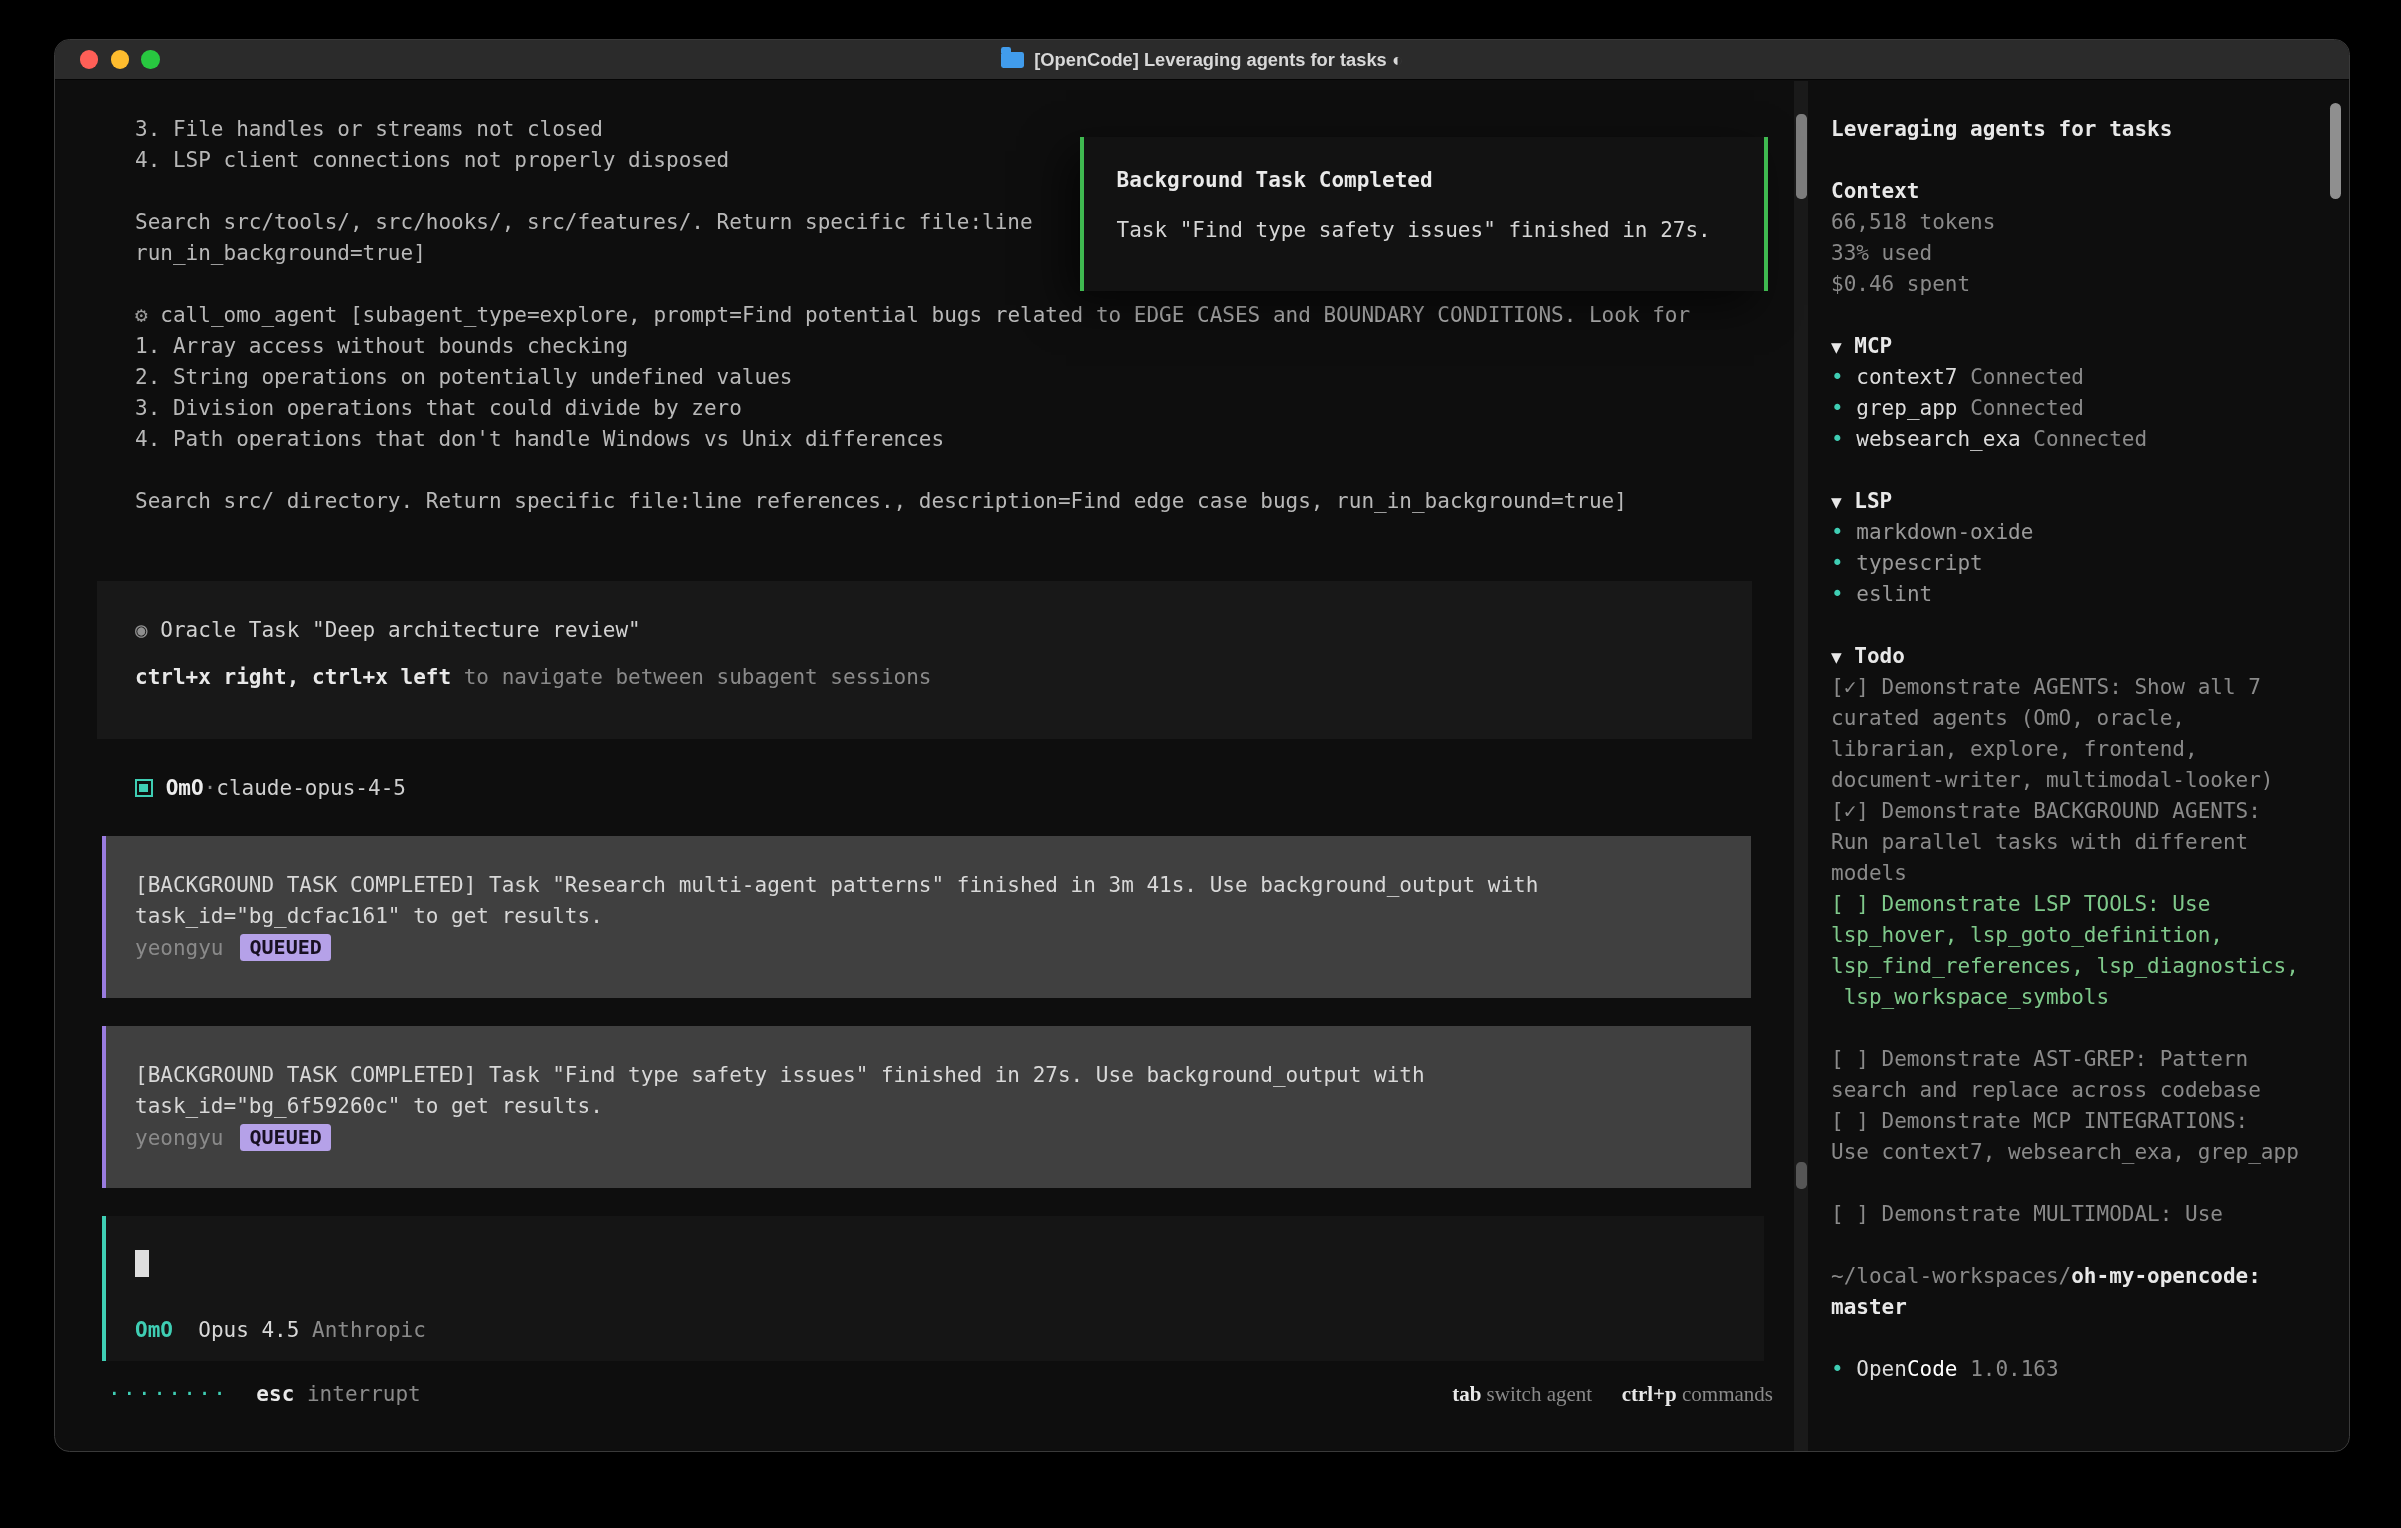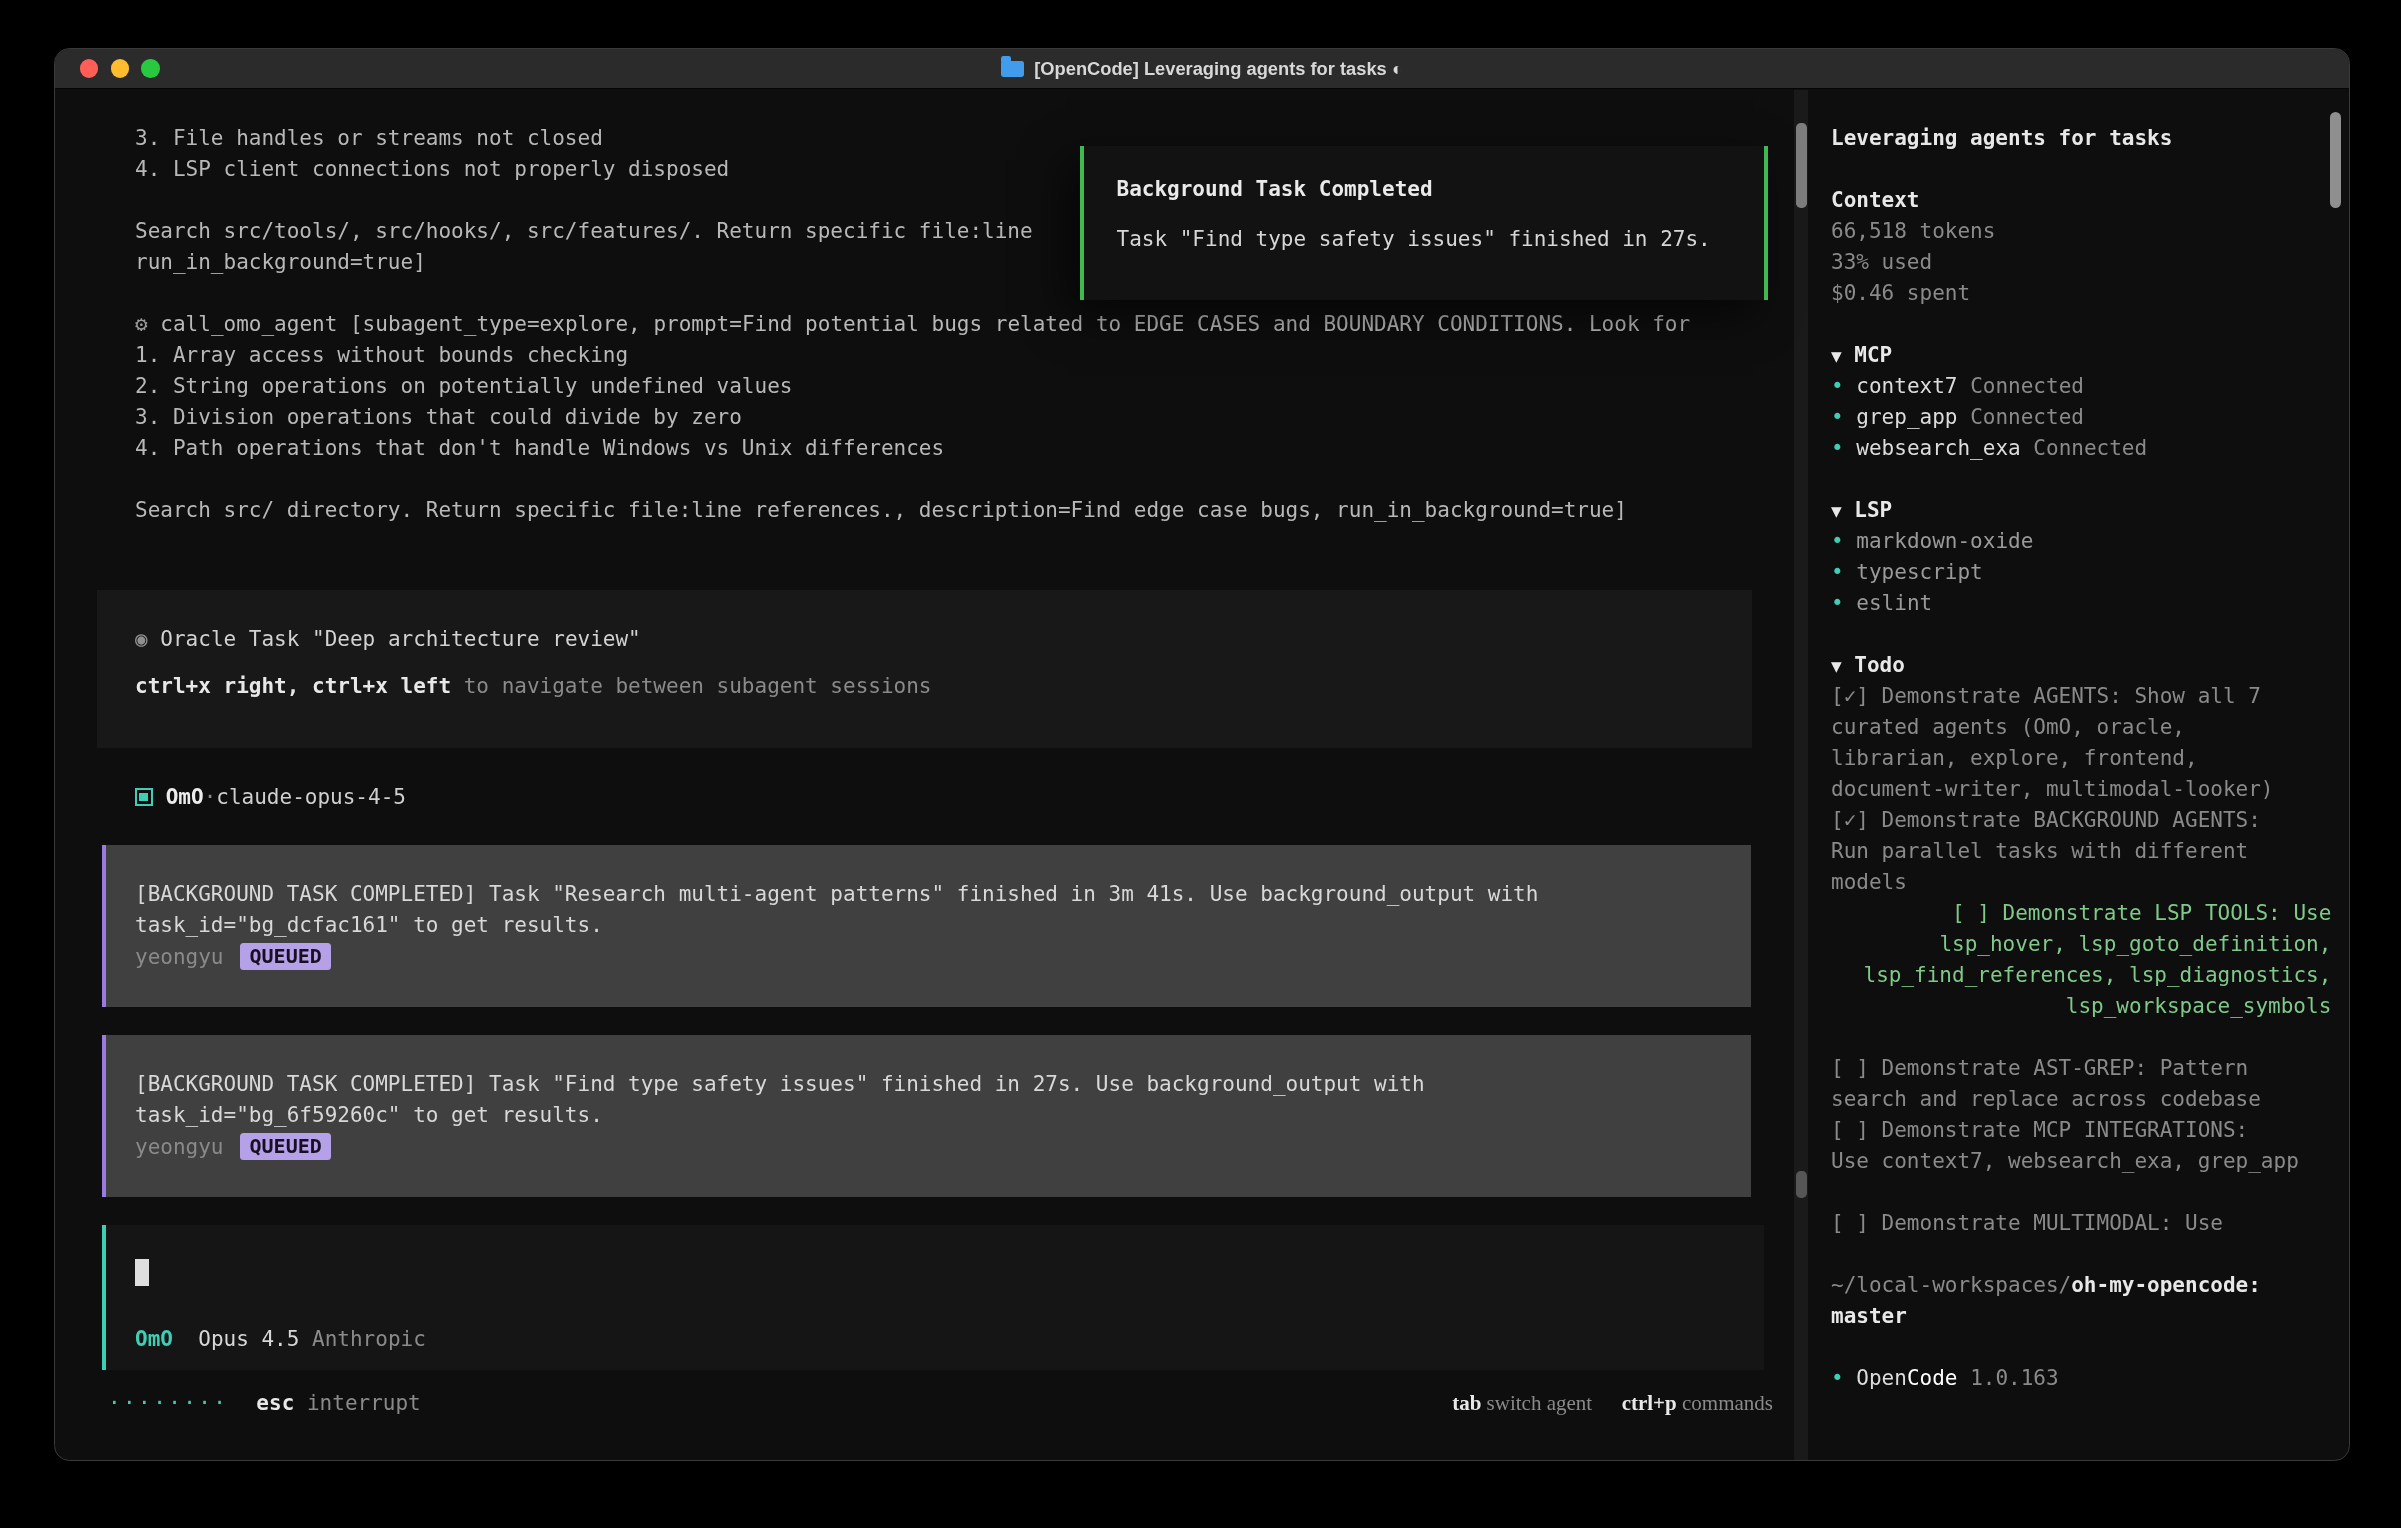--- a/index.html
+++ b/index.html
@@ -1,21 +1,21 @@
 <!DOCTYPE html>
 <html style="font-size:9.5px"><head>
 <meta charset="utf-8">
 <style>
   * { margin:0; padding:0; box-sizing:border-box; }
   html,body { width:2401px; height:1528px; background:#000; overflow:hidden;
     font-family:"DejaVu Sans Mono","DejaVu Sans",monospace; }
 
   .window { position:absolute; left:54px; top:39px; width:2296px; height:1413px;
     background:#0e0e0e; border:1.2px solid #3a3a3a; border-radius:15.4px; overflow:hidden;
-    box-shadow:0 23.6px 83px rgba(0,0,0,0.85);margin-top:9px; }
+    box-shadow:0 23.6px 83px rgba(0,0,0,0.85); }
 
   
   .titlebar { height:40px; background:#2b2b2b; border-bottom:0.6px solid #050505;
     display:flex; align-items:center; position:relative; }
   .lights { display:flex; gap:12.4px; padding-left:25px; z-index:2; }
   .light { width:18.3px; height:18.3px; border-radius:50%; }
   .light.red{ background:#ff5f57; } .light.yellow{ background:#febc2e; } .light.green{ background:#28c840; }
   .wtitle { position:absolute; left:0; right:0; display:flex; justify-content:center; align-items:center; gap:10.6px;
     font-family:"Liberation Sans","DejaVu Sans",sans-serif; font-size:18.3px; font-weight:700; color:#d8d8d8; }
   .folder { width:22.5px; height:16px; background:#419cec; border-radius:2.4px; position:relative; display:inline-block; }
@@ -90,21 +90,21 @@
   
   .sidebar { width:541px; position:relative; padding:32.5px 17.7px 0 23px; font-size:21px; color:#b8b8b8; overflow:hidden; }
   .sline { height:31px; line-height:31px; white-space:pre; }
   .shead { font-weight:bold; color:#e8e8e8; }
   .smarker { color:#e8e8e8; font-size:17.7px; }
   .dim { color:#8a8a8a; }
   .bullet { color:#3fceb4; }
   .mcp-name { color:#dcdcdc; }
   .lsp-name { color:#9a9a9a; }
   .todo-done .sline, .todo-pending .sline { color:#8a8a8a; }
-  .todo-active .sline { color:#7fc98b;text-align:right; }
+  .todo-active .sline { color:#7fc98b; }
   .gap-top { margin-top:31px; }
   .ws-path { color:#8a8a8a; }
   .ws-repo { color:#e8e8e8; font-weight:bold; }
   .ws-branch { color:#e8e8e8; font-weight:bold; }
   .brand-a { color:#dcdcdc; }
   .brand-b { color:#ffffff; font-weight:normal; }
   .version { color:#8a8a8a; }
   .sscroll { position:absolute; top:22px; right:7.7px; width:11.8px; height:96px; background:#8f8f8f; border-radius:5.9px; }
 </style>
 </head>

